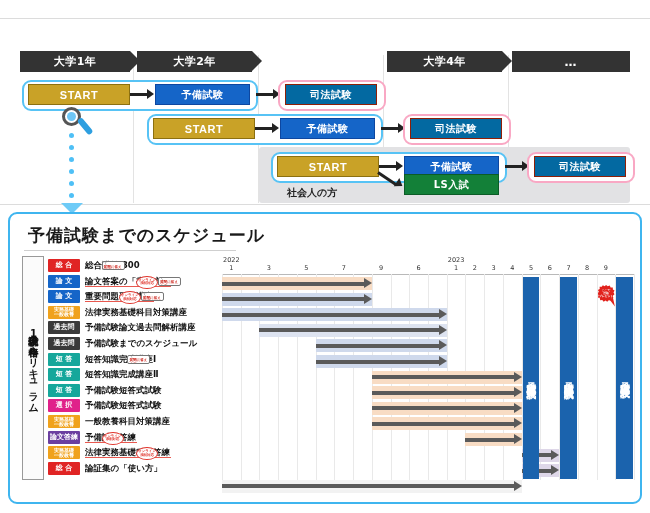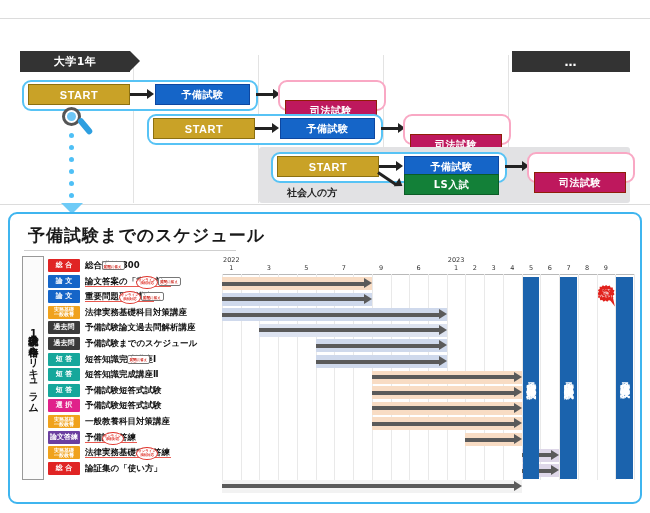--- a/index.html
+++ b/index.html
@@ -45,21 +45,21 @@
     position:absolute;border:2px solid #f9a8c4;border-radius:9px;background:#ffffff;
   }
   .node{
     position:absolute;height:19px;
     display:flex;align-items:center;justify-content:center;
     color:#ffffff;font-weight:bold;font-size:10px;
     letter-spacing:.5px;
   }
   .node.start{background:#c9a227;border:1px solid #8c7010;color:#fff;font-size:11px;font-family:"Liberation Sans",sans-serif;justify-content:center;}
   .node.yobi{background:#1565c8;border:1px solid #0d47a1;}
-  .node.shiho{background:#be185d;border:1px solid #8f1f07;margin-top:16px;}
+  .node.shiho{background:#0369a1;border:1px solid #8f1f07;}
   .node.ls{background:#138038;border:1px solid #0c5c27;}
 
   .arrowline{position:absolute;height:3px;background:#222;}
   .arrowhead{
     position:absolute;width:0;height:0;
     border-top:5px solid transparent;border-bottom:5px solid transparent;
     border-left:7px solid #222;
   }
   .shadebox{position:absolute;background:#e2e2e4;border-radius:3px;}
   .note-sha{
@@ -176,20 +176,26 @@
 
 <div id="roadmap">
 
   <div class="rm-colsep" style="left:133px"></div>
   <div class="rm-colsep" style="left:258px"></div>
   <div class="rm-colsep" style="left:383px"></div>
   <div class="rm-colsep" style="left:508px"></div>
 
   <div class="yr-tab" style="left:20px;width:110px">
       <span>大学1年</span>
+    </div>
+  <div class="yr-tab" style="left:137px;width:115px">
+      <span>大学2年</span>
+    </div>
+  <div class="yr-tab" style="left:387px;width:115px">
+      <span>大学4年</span>
     </div>
   <div class="yr-tab last" style="left:512px;width:118px">
       <span class="yr-dots">…</span>
     </div>
 
   <div class="pill-blue" style="left:22px;top:61px;width:232px;height:27px"></div>
   <div class="node start" style="left:28px;top:65px;width:100px">
       <span>START</span>
     </div>
   <div class="arrowline" style="left:130px;top:73.5px;width:18px"></div>

